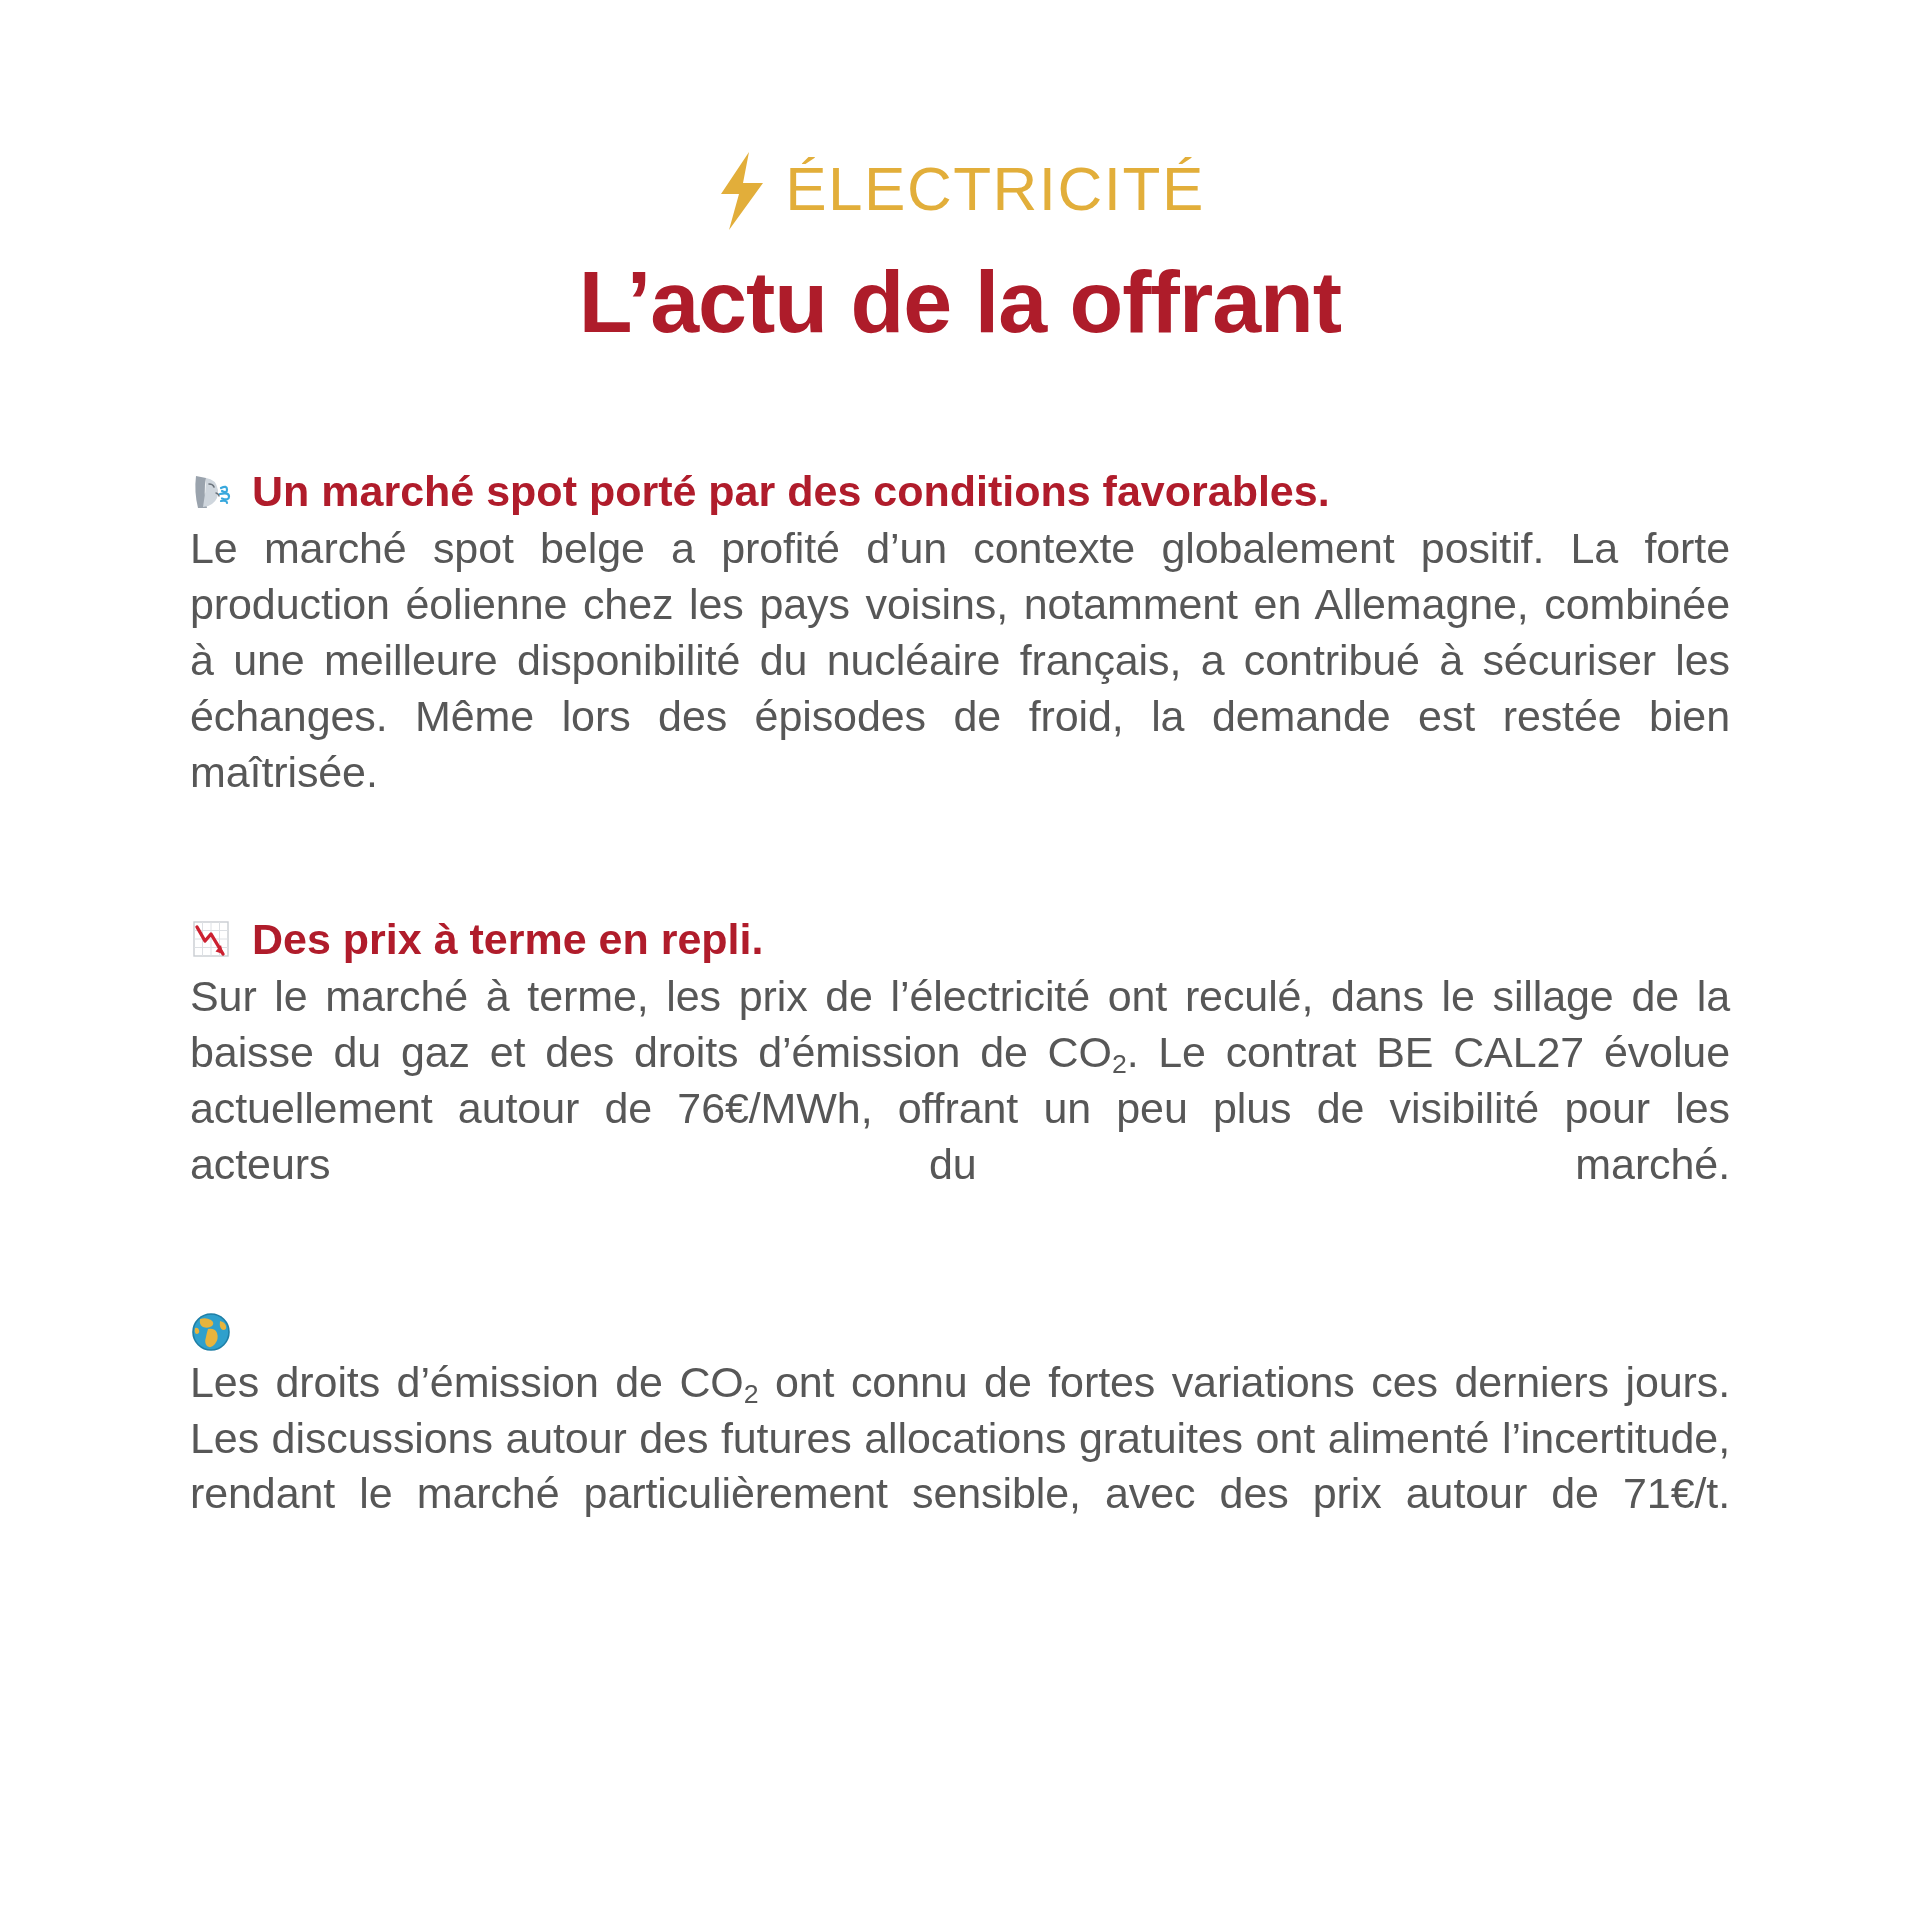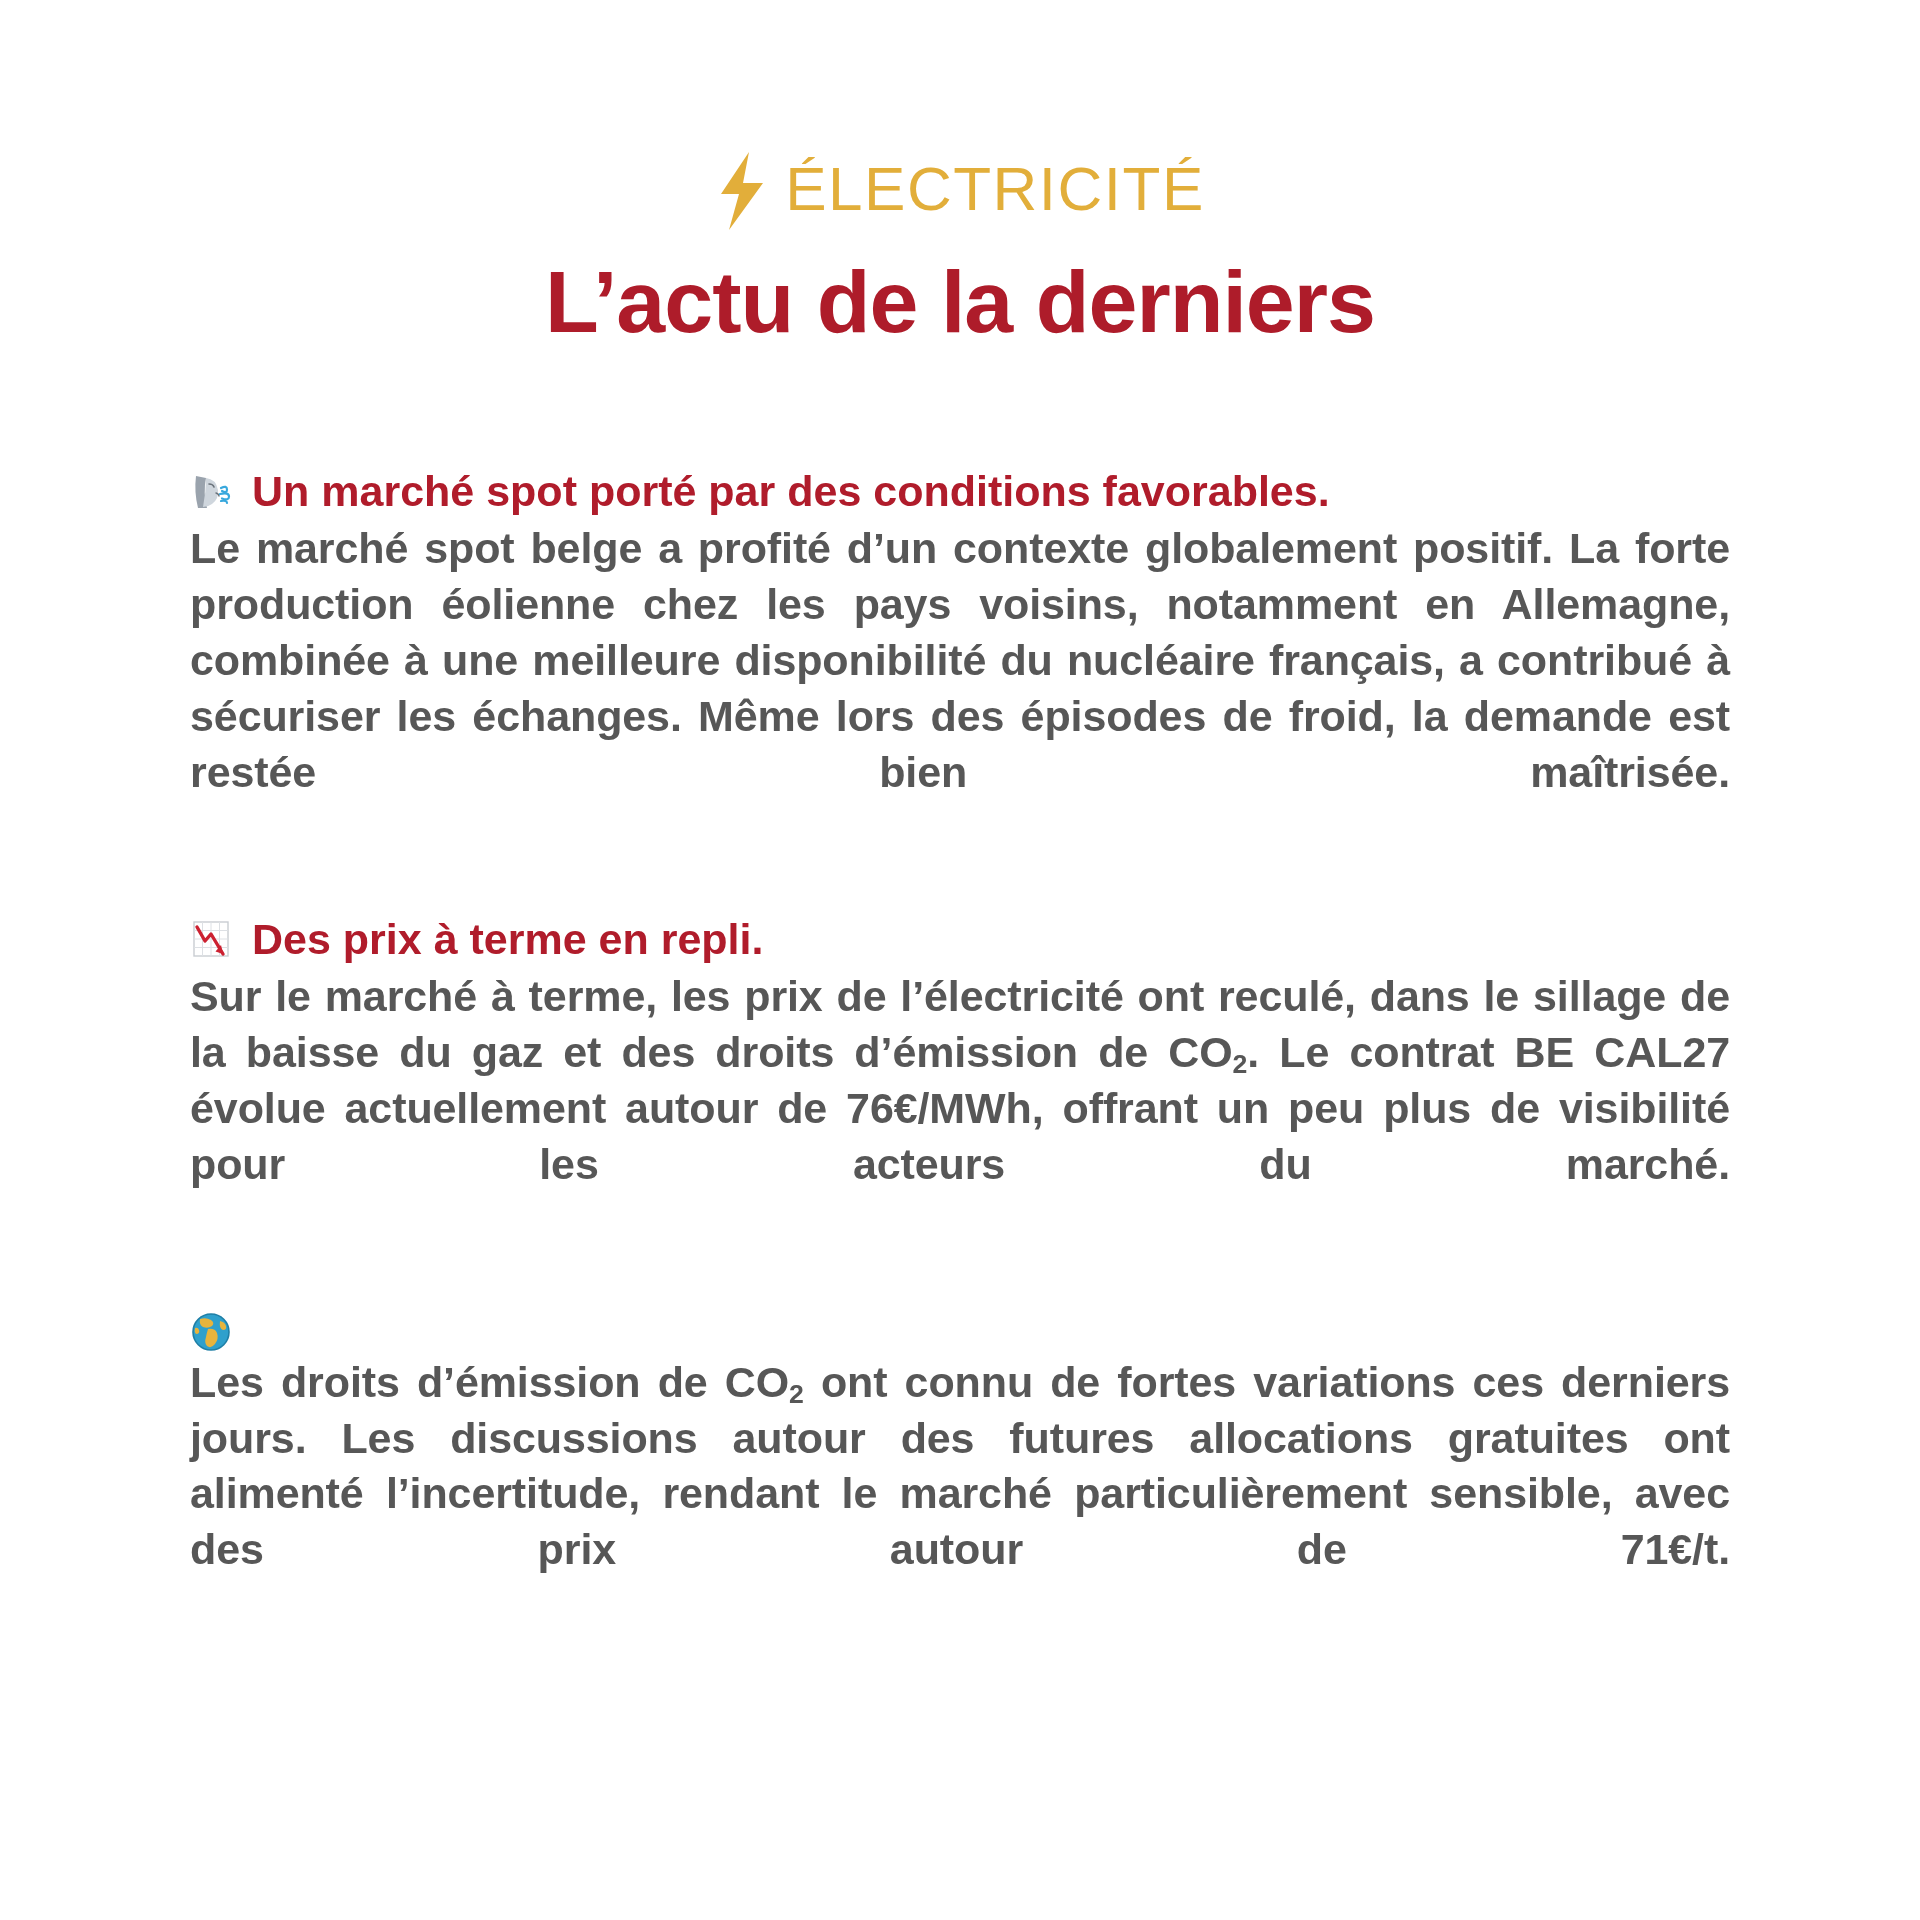--- a/index.html
+++ b/index.html
@@ -98,21 +98,21 @@
     display: inline-block;
     position: relative;
     top: 4px;
   }
   .emoji svg { display: block; width: 44px; height: 44px; }
 
   .heading-text { display: inline; }
 
   .section-body {
     font-size: 43px;
-    font-weight: 700;
+    font-weight: 400;
     color: #575757;
     line-height: 1.30;
     text-align: justify;
     text-justify: inter-word;
     letter-spacing: -0.1px;
   }
   .section-body:after {
     content: "";
     display: inline-block;
     width: 100%;
@@ -133,21 +133,21 @@
 
     <div class="kicker">
       <span class="bolt-icon">
         <svg viewBox="0 0 52 78" xmlns="http://www.w3.org/2000/svg" aria-hidden="true">
           <path d="M34 0 L6 42 L24 42 L14 78 L48 31 L28 31 Z" fill="#E2AE3A"></path>
         </svg>
       </span>
       <span class="kicker-text">ÉLECTRICITÉ</span>
     </div>
 
-    <div class="main-title">L’actu de la derniers</div>
+    <div class="main-title">L’actu de la offrant</div>
   </div>
 
   <div class="content">
 
     <div class="section">
       <div class="section-heading">
         <span class="emoji">
           <svg viewBox="0 0 44 44" xmlns="http://www.w3.org/2000/svg" aria-hidden="true">
             <path d="M6 6 Q4 22 8 38 L17 38 Q13 22 16 8 Z" fill="#9AA3AD"></path>
             <path d="M16 8 Q26 9 28 20 Q29 29 22 34 Q18 37 13 37 Q16 22 16 8 Z" fill="#CFD6DD"></path>

